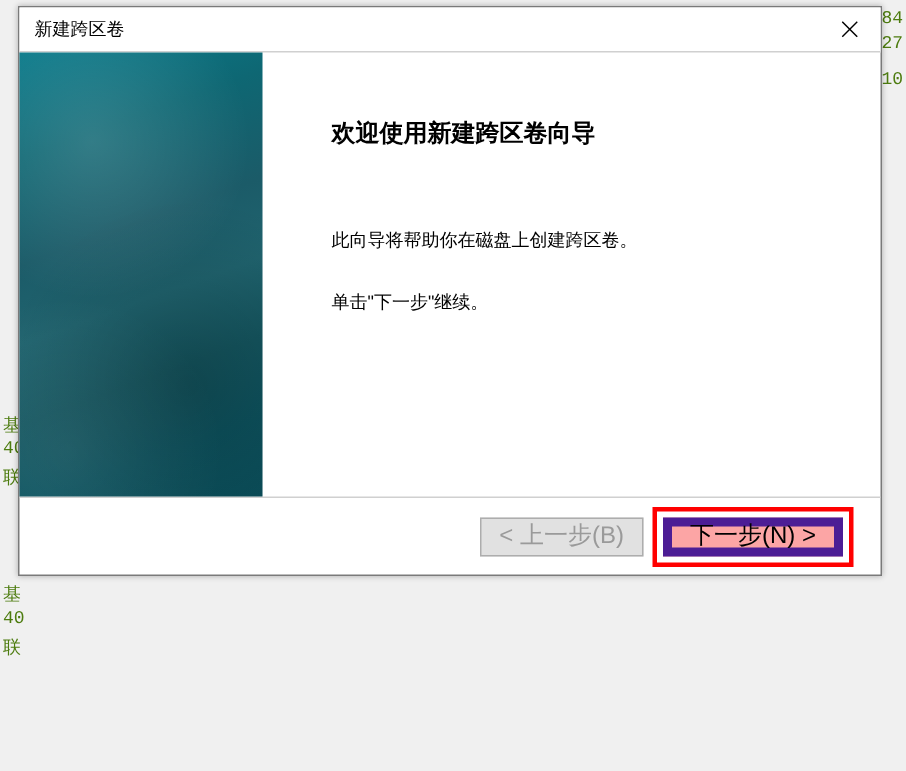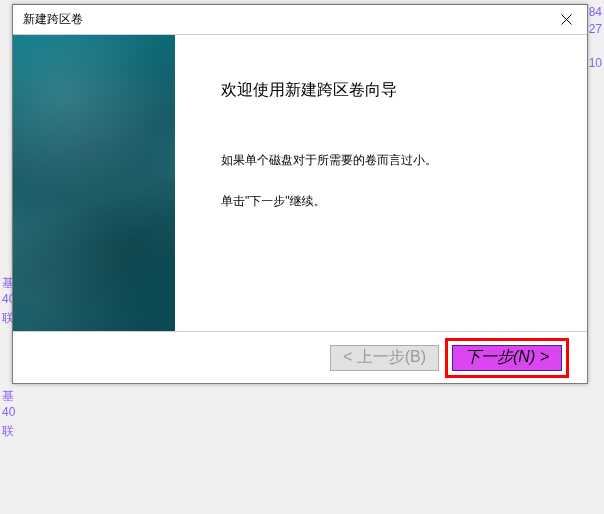--- a/index.html
+++ b/index.html
@@ -8,31 +8,32 @@
       background: #f0f0f0;
       width: 604px;
       height: 514px;
       position: relative;
       overflow: hidden;
     }
     
     .bg-hint {
       position: absolute;
       font-size: 12px;
-      color: #8b5cf6;
+      color: #4d7c0f;
+      font-family: Liberation Mono, monospace;
     }
     .bg1 { left: 2px; top: 275px; }
     .bg2 { left: 2px; top: 292px; }
     .bg3 { left: 2px; top: 310px; }
     .bg4 { left: 2px; top: 388px; }
     .bg5 { left: 2px; top: 405px; }
     .bg6 { left: 2px; top: 423px; }
     .bg7 { right: 2px; top: 5px; }
     .bg8 { right: 2px; top: 22px; }
-    .bg9 { right: 2px; top: 56px; }
+    .bg9 { right: 2px; top: 46px; }
 
     .dialog {
       position: absolute;
       left: 12px;
       top: 4px;
       width: 576px;
       height: 380px;
       background: #ffffff;
       border: 1px solid #7a7a7a;
       box-shadow: 0 0 4px rgba(0,0,0,0.3);
@@ -86,21 +87,21 @@
 
     .main {
       flex: 1;
       padding: 24px 28px 0 46px;
       font-size: 12px;
       color: #000;
       line-height: 1.6;
     }
     .main-heading {
       font-size: 16px;
-      font-weight: normal;
+      font-weight: bold;
       margin: 18px 0 48px 0;
     }
     .para1 { margin-bottom: 22px; }
     .para2 { margin-bottom: 70px; }
     .para3 { }
 
     .button-row {
       height: 52px;
       border-top: 1px solid #d0d0d0;
       display: flex;
@@ -120,23 +121,22 @@
       cursor: pointer;
       display: inline-flex;
       align-items: center;
       justify-content: center;
     }
     .btn.disabled {
       color: #9a9a9a;
       cursor: default;
     }
     .btn.highlight {
-      border: 1px solid #4c1d95;
-      background: #d946ef;
-      font-style: italic;
+      border: 6px solid #4c1d95;
+      background: #fca5a5;
     }
     .highlight-box {
       border: 3px solid #ff0000;
       padding: 4px;
       display: inline-flex;
     }
     .cancel-wrap { margin-left: 12px; }
   </style>
 </head>
 <body>
@@ -160,21 +160,21 @@
         <line x1="0.5" y1="0.5" x2="10.5" y2="10.5" stroke="#000" stroke-width="1"></line>
         <line x1="10.5" y1="0.5" x2="0.5" y2="10.5" stroke="#000" stroke-width="1"></line>
       </svg>
     </div>
   </div>
 
   <div class="content">
     <div class="sidebar-image"></div>
     <div class="main">
       <div class="main-heading">欢迎使用新建跨区卷向导</div>
-      <div class="para1">如果单个磁盘对于所需要的卷而言过小。</div>
+      <div class="para1">此向导将帮助你在磁盘上创建跨区卷。</div>
       <div class="para3">单击"下一步"继续。</div>
     </div>
   </div>
 
   <div class="button-row">
     <button class="btn disabled">&lt; 上一步(B)</button>
     <span class="highlight-box">
       <button class="btn highlight">下一步(N) &gt;</button>
     </span>
   </div>

